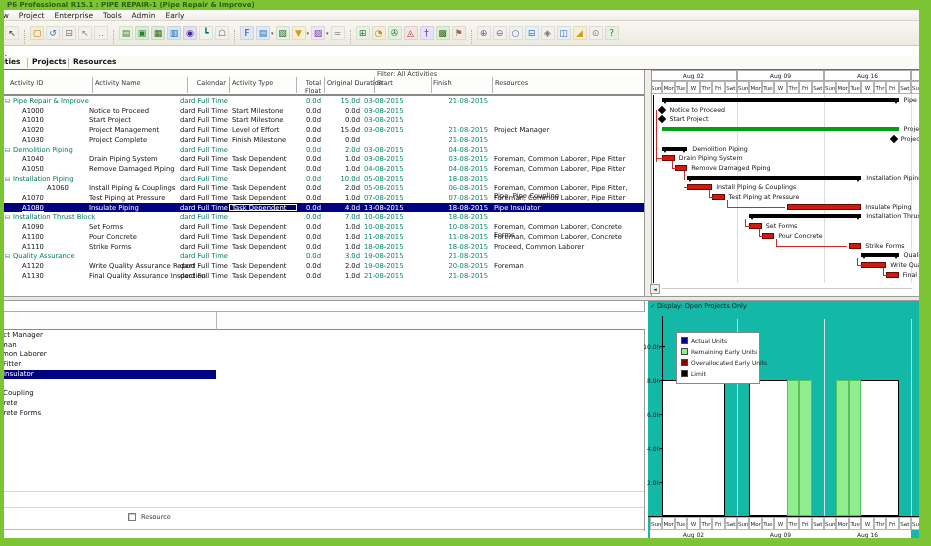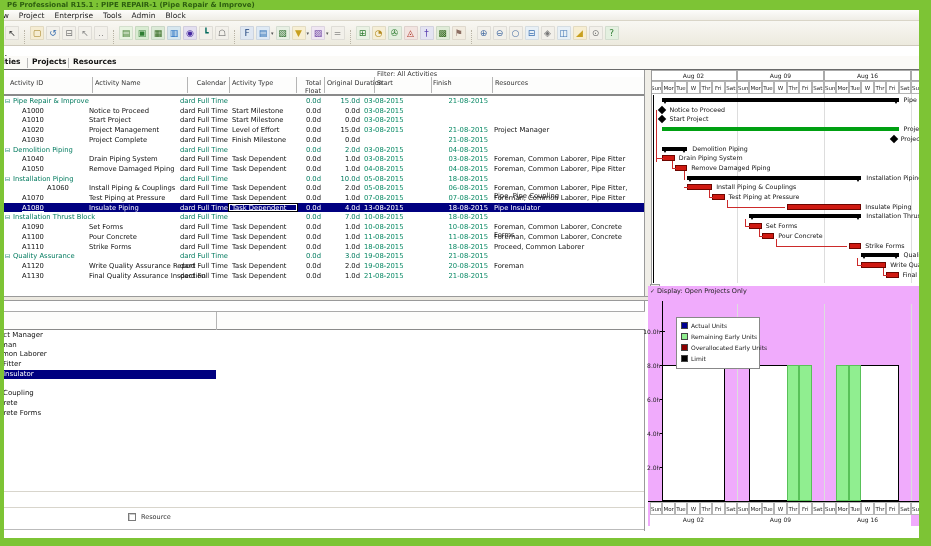--- a/index.html
+++ b/index.html
@@ -64,21 +64,21 @@
   .rel { position:absolute; background:#cc2a2a; }
   
   .panelhdr { font-size:6.5px; color:#222; }
   #res-panel { left:4px; top:301px; width:641px; height:230px; background:#fff; border-right:1px solid #9a9a9a; }
   #res-colhdr { position:absolute; left:0; top:10px; width:641px; height:19px; background:#fdfdfc; border-top:1px solid #aaa; border-bottom:1px solid #8a8a8a; }
   .rrow { position:absolute; left:0; width:212px; height:9.7px; font-size:7px; color:#111; }
   .rrow .in { display:inline-block; margin-left:-18px; line-height:9.7px; }
   .rrow.rsel { background:#000080; }
   .rrow.rsel .in { color:#fff; }
   
-  #usage-panel { left:648px; top:286px; width:271px; height:240px; background:#f0abfc; }
+  #usage-panel { left:648px; top:301px; width:271px; height:240px; background:#14b8a6; }
   .ytick { position:absolute; font-size:6px; color:#222; width:20px; text-align:right; }
   .limitbox { position:absolute; border:1px solid #000; background:#fff; }
   .greenbar { position:absolute; background:#90ee90; border:1px solid #58c158; }
   .legend { position:absolute; left:28px; top:21px; width:84px; height:52px; border:1px solid #888; background:#fff; padding:3px 0 0 4px; }
   .legend .li { font-size:6px; color:#222; height:11px; line-height:10px; white-space:nowrap; }
   .legend .sw { display:inline-block; width:7px; height:7px; margin-right:3px; vertical-align:-1px; border:1px solid #444; }
   .chk { position:absolute; width:8px; height:8px; border:1px solid #7a7a7a; background:#fff; box-shadow:inset 1px 1px 0 #ccc; }
   .hr { position:absolute; border-top:1px solid #d8d5cc; }
 </style>
 </head>
@@ -88,21 +88,21 @@
 
   <div class="frame" style="left:0;top:0;width:4px;height:546px;"></div>
   <div class="frame" style="left:919px;top:0;width:12px;height:546px;"></div>
   <div class="frame" style="left:0;top:538px;width:931px;height:8px;"></div>
 
   <div id="titlebar" class="abs">
     <span class="ttl">P6 Professional R15.1 : PIPE REPAIR-1 (Pipe Repair &amp; Improve)</span>
   </div>
 
   <div id="menubar" class="abs clip">
-    <div id="menuitems" style="margin-left:-7px;padding-left:0;"><span class="mi" style="margin-left: -6px;">View</span><span class="mi">Project</span><span class="mi">Enterprise</span><span class="mi">Tools</span><span class="mi">Admin</span><span class="mi">Block</span></div>
+    <div id="menuitems" style="margin-left:-7px;padding-left:0;"><span class="mi" style="margin-left: -6px;">View</span><span class="mi">Project</span><span class="mi">Enterprise</span><span class="mi">Tools</span><span class="mi">Admin</span><span class="mi">Early</span></div>
   </div>
 
   <div id="toolbar" class="abs clip"><span class="ticon" style="background: rgb(242, 240, 234); color: rgb(51, 51, 51);">↖</span><div class="tsep" style="display: inline-block;"></div><span class="ticon" style="background: rgb(245, 236, 210); color: rgb(160, 123, 24);">▢</span><span class="ticon" style="background: rgb(242, 240, 234); color: rgb(58, 111, 176);">↺</span><span class="ticon" style="background: rgb(242, 240, 234); color: rgb(119, 119, 119);">⊟</span><span class="ticon" style="background: rgb(242, 240, 234); color: rgb(136, 136, 136);">↖</span><span class="ticon" style="background: rgb(242, 240, 234); color: rgb(136, 136, 136);">‥</span><div class="tsep" style="display: inline-block;"></div><span class="ticon" style="background: rgb(231, 243, 224); color: rgb(63, 125, 44);">▤</span><span class="ticon" style="background: rgb(217, 236, 210); color: rgb(46, 125, 50);">▣</span><span class="ticon" style="background: rgb(220, 234, 215); color: rgb(51, 105, 30);">▦</span><span class="ticon" style="background: rgb(215, 231, 239); color: rgb(21, 101, 192);">▥</span><span class="ticon" style="background: rgb(227, 223, 240); color: rgb(69, 39, 160);">◉</span><span class="ticon" style="background: rgb(242, 240, 234); color: rgb(0, 105, 92);">┗</span><span class="ticon" style="background: rgb(242, 240, 234); color: rgb(85, 85, 85);">☖</span><div class="tsep" style="display: inline-block;"></div><span class="ticon" style="background: rgb(223, 231, 242); color: rgb(26, 63, 122);">F</span><span class="ticon" style="background: rgb(223, 234, 245); color: rgb(42, 109, 181);">▤</span><span class="tdrop">▾</span><span class="ticon" style="background: rgb(232, 240, 228); color: rgb(47, 111, 47);">▧</span><span class="ticon" style="background: rgb(247, 239, 212); color: rgb(200, 160, 32);">▼</span><span class="tdrop">▾</span><span class="ticon" style="background: rgb(239, 230, 242); color: rgb(106, 63, 160);">▨</span><span class="tdrop">▾</span><span class="ticon" style="background: rgb(242, 240, 234); color: rgb(85, 85, 85);">=</span><div class="tsep" style="display: inline-block;"></div><span class="ticon" style="background: rgb(234, 242, 228); color: rgb(47, 125, 49);">⊞</span><span class="ticon" style="background: rgb(245, 238, 214); color: rgb(181, 138, 30);">◔</span><span class="ticon" style="background: rgb(228, 239, 224); color: rgb(46, 125, 50);">✇</span><span class="ticon" style="background: rgb(242, 228, 224); color: rgb(176, 58, 46);">◬</span><span class="ticon" style="background: rgb(228, 228, 242); color: rgb(90, 63, 176);">†</span><span class="ticon" style="background: rgb(224, 236, 216); color: rgb(51, 105, 30);">▩</span><span class="ticon" style="background: rgb(242, 236, 224); color: rgb(141, 110, 99);">⚑</span><div class="tsep" style="display: inline-block;"></div><span class="ticon" style="background: rgb(242, 240, 234); color: rgb(74, 111, 165);">⊕</span><span class="ticon" style="background: rgb(242, 240, 234); color: rgb(74, 111, 165);">⊖</span><span class="ticon" style="background: rgb(242, 240, 234); color: rgb(74, 111, 165);">○</span><span class="ticon" style="background: rgb(232, 240, 246); color: rgb(58, 111, 176);">⊟</span><span class="ticon" style="background: rgb(242, 240, 234); color: rgb(119, 119, 119);">◈</span><span class="ticon" style="background: rgb(232, 240, 246); color: rgb(58, 111, 176);">◫</span><span class="ticon" style="background: rgb(247, 238, 210); color: rgb(200, 160, 32);">◢</span><span class="ticon" style="background: rgb(242, 240, 234); color: rgb(119, 119, 119);">⊙</span><span class="ticon" style="background: rgb(228, 240, 224); color: rgb(46, 125, 50);">?</span></div>
 
   <div id="caption-strip" class="abs">
     <div class="clip" style="position:absolute;left:0;top:0;width:22px;height:10px;">
       <span style="display:inline-block;margin-left:-27px;font-size:7.5px;font-weight:bold;color:#111;">Activities</span>
     </div>
   </div>
 

